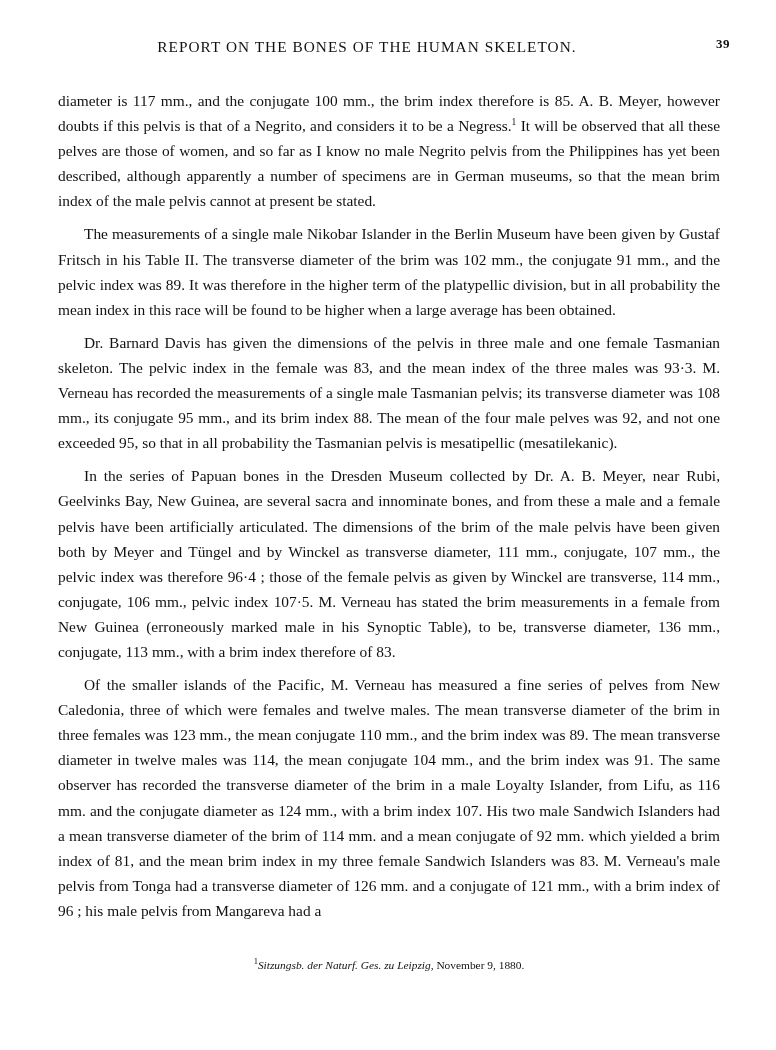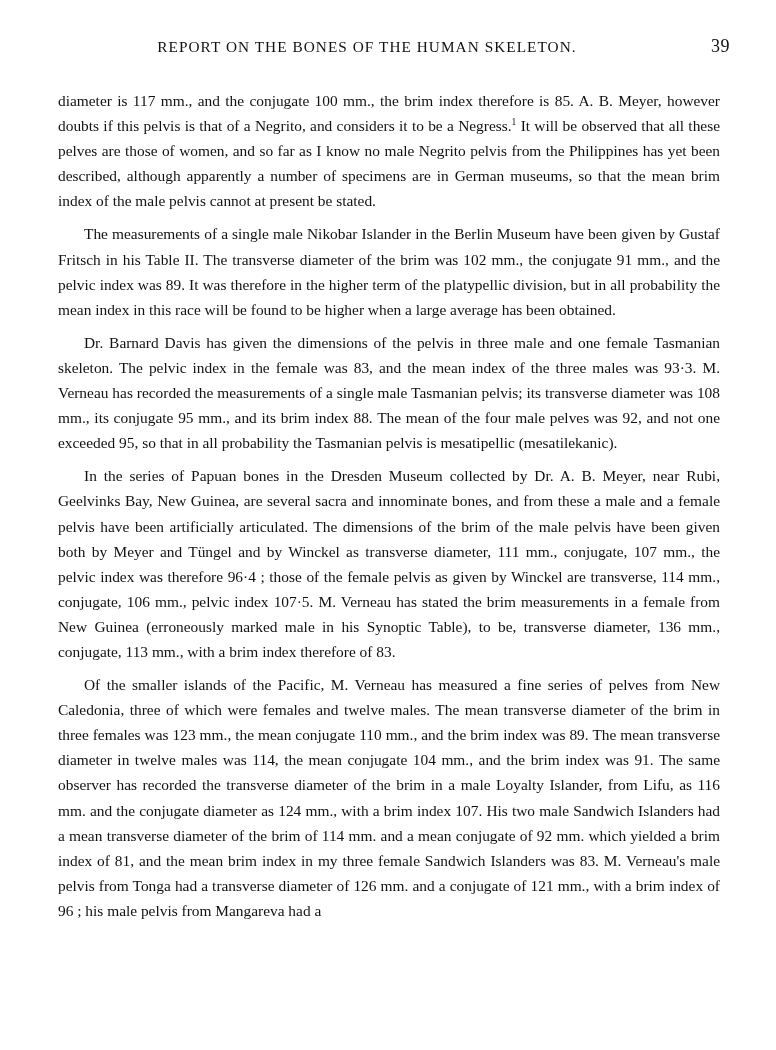--- a/index.html
+++ b/index.html
@@ -37,22 +37,22 @@
     font-size: 15.3px;
     letter-spacing: 1.05px;
     font-variant: small-caps;
     text-transform: uppercase;
     white-space: nowrap;
   }
   .folio {
     position: absolute;
     right: 0;
     top: -2px;
-    font-size: 18px;
-    font-weight: normal;
+    font-size: 13px;
+    font-weight: bold;
     letter-spacing: 0.5px;
   }
   .body-text {
     position: absolute;
     top: 80px;
     left: 50px;
     width: 678px;
     font-size: 15.4px;
     line-height: 25.1px;
     text-align: justify;
@@ -98,14 +98,17 @@
   </div>
 
   <div class="body-text">
     <p><span>diameter is 117 mm., and the conjugate 100 mm., the brim index therefore is 85. A. B. Meyer, however doubts if this pelvis is that of a Negrito, and considers it to be a Negress.</span><sup>1</sup><span> It will be observed that all these pelves are those of women, and so far as I know no male Negrito pelvis from the Philippines has yet been described, although apparently a number of specimens are in German museums, so that the mean brim index of the male pelvis cannot at present be stated.</span></p>
     <p class="indent">The measurements of a single male Nikobar Islander in the Berlin Museum have been given by Gustaf Fritsch in his Table II. The transverse diameter of the brim was 102 mm., the conjugate 91 mm., and the pelvic index was 89. It was therefore in the higher term of the platypellic division, but in all probability the mean index in this race will be found to be higher when a large average has been obtained.</p>
     <p class="indent">Dr. Barnard Davis has given the dimensions of the pelvis in three male and one female Tasmanian skeleton. The pelvic index in the female was 83, and the mean index of the three males was 93·3. M. Verneau has recorded the measurements of a single male Tasmanian pelvis; its transverse diameter was 108 mm., its conjugate 95 mm., and its brim index 88. The mean of the four male pelves was 92, and not one exceeded 95, so that in all probability the Tasmanian pelvis is mesatipellic (mesatilekanic).</p>
     <p class="indent">In the series of Papuan bones in the Dresden Museum collected by Dr. A. B. Meyer, near Rubi, Geelvinks Bay, New Guinea, are several sacra and innominate bones, and from these a male and a female pelvis have been artificially articulated. The dimensions of the brim of the male pelvis have been given both by Meyer and Tüngel and by Winckel as transverse diameter, 111 mm., conjugate, 107 mm., the pelvic index was therefore 96·4 ; those of the female pelvis as given by Winckel are transverse, 114 mm., conjugate, 106 mm., pelvic index 107·5. M. Verneau has stated the brim measurements in a female from New Guinea (erroneously marked male in his Synoptic Table), to be, transverse diameter, 136 mm., conjugate, 113 mm., with a brim index therefore of 83.</p>
     <p class="indent">Of the smaller islands of the Pacific, M. Verneau has measured a fine series of pelves from New Caledonia, three of which were females and twelve males. The mean transverse diameter of the brim in three females was 123 mm., the mean conjugate 110 mm., and the brim index was 89. The mean transverse diameter in twelve males was 114, the mean conjugate 104 mm., and the brim index was 91. The same observer has recorded the transverse diameter of the brim in a male Loyalty Islander, from Lifu, as 116 mm. and the conjugate diameter as 124 mm., with a brim index 107. His two male Sandwich Islanders had a mean transverse diameter of the brim of 114 mm. and a mean conjugate of 92 mm. which yielded a brim index of 81, and the mean brim index in my three female Sandwich Islanders was 83. M. Verneau's male pelvis from Tonga had a transverse diameter of 126 mm. and a conjugate of 121 mm., with a brim index of 96 ; his male pelvis from Mangareva had a</p>
   </div>
 
+  <div class="footnote">
+    <span class="fn-marker">1</span><span class="fn-italic">Sitzungsb. der Naturf. Ges. zu Leipzig,</span><span> November 9, 1880.</span>
+  </div>
 
 </div>
 
 </body></html>

